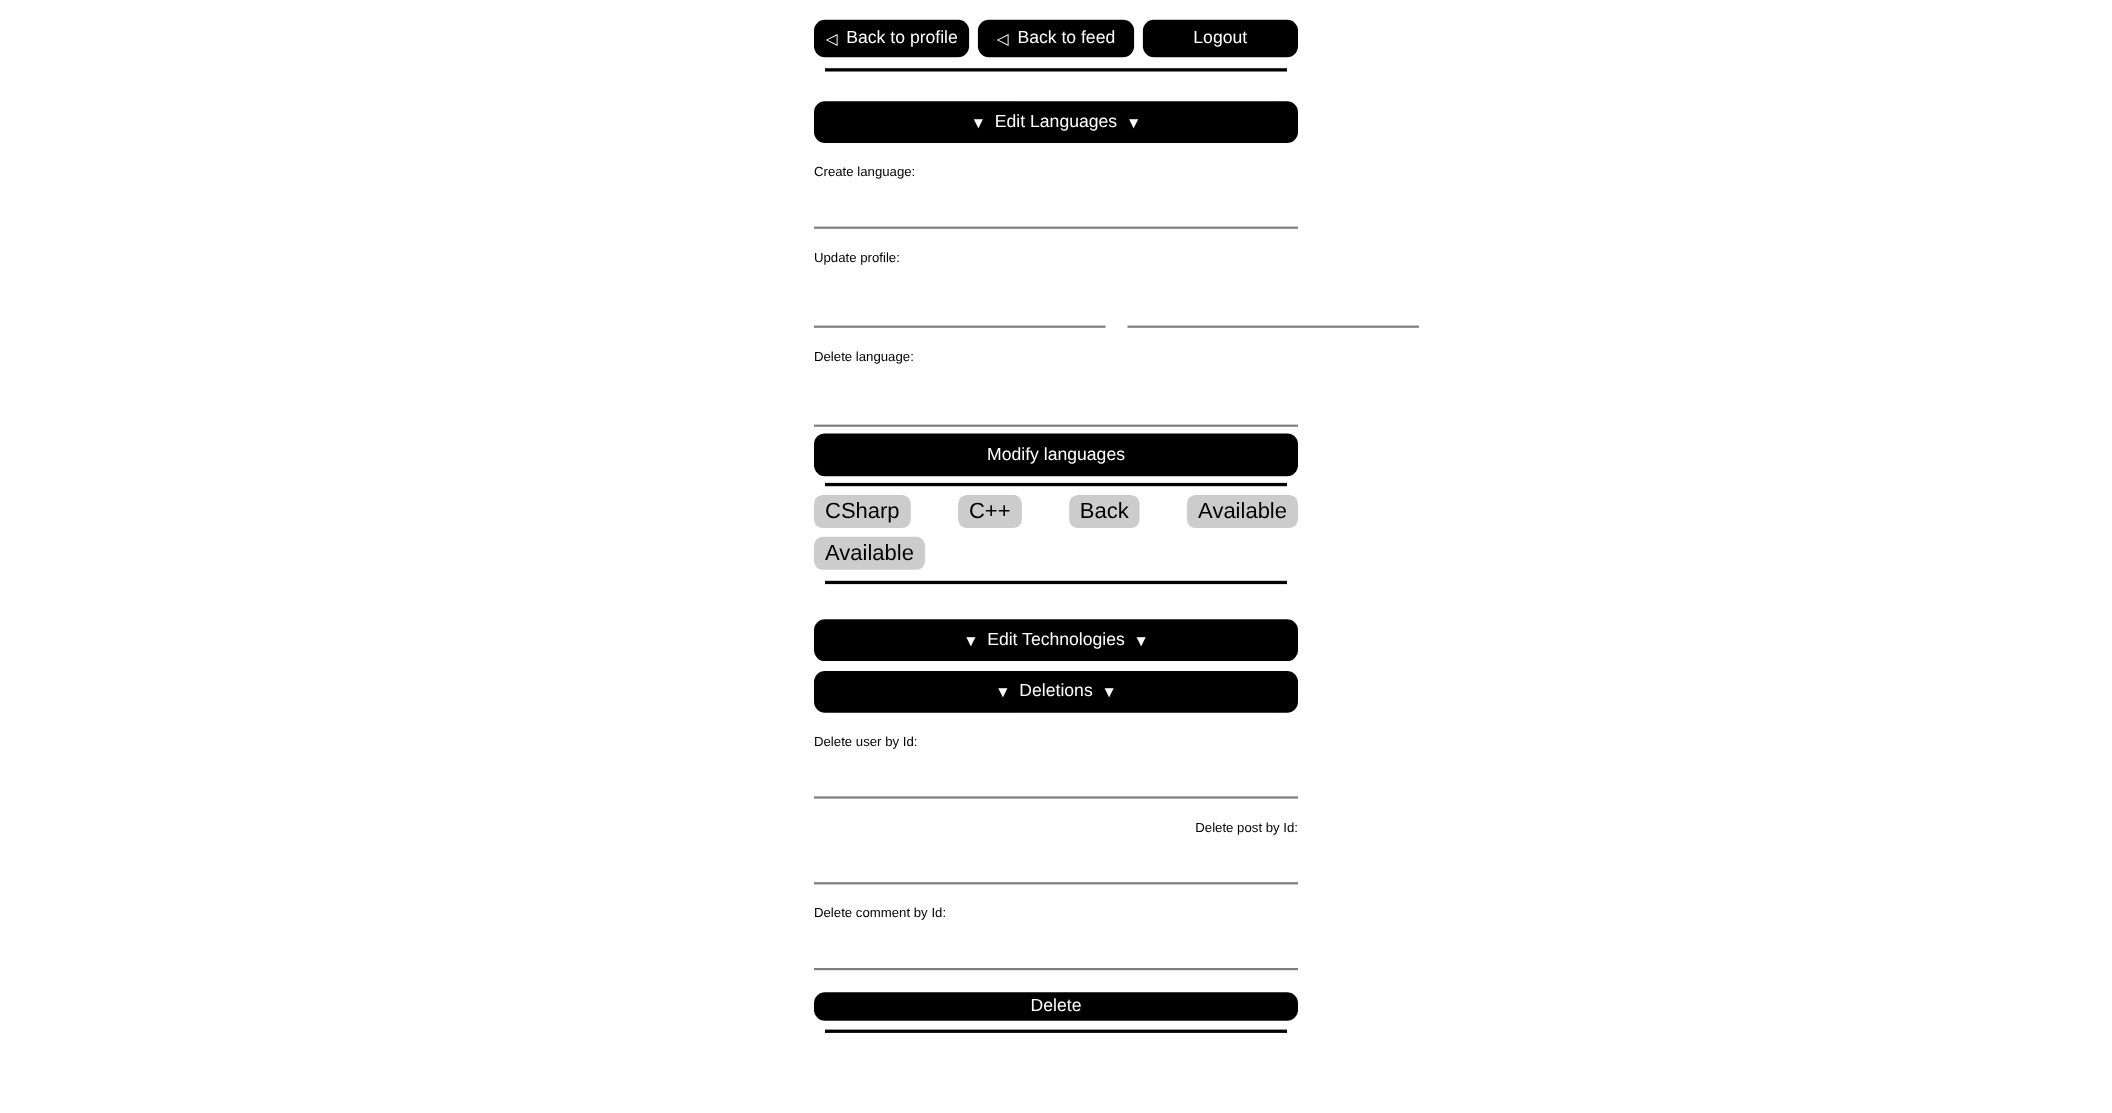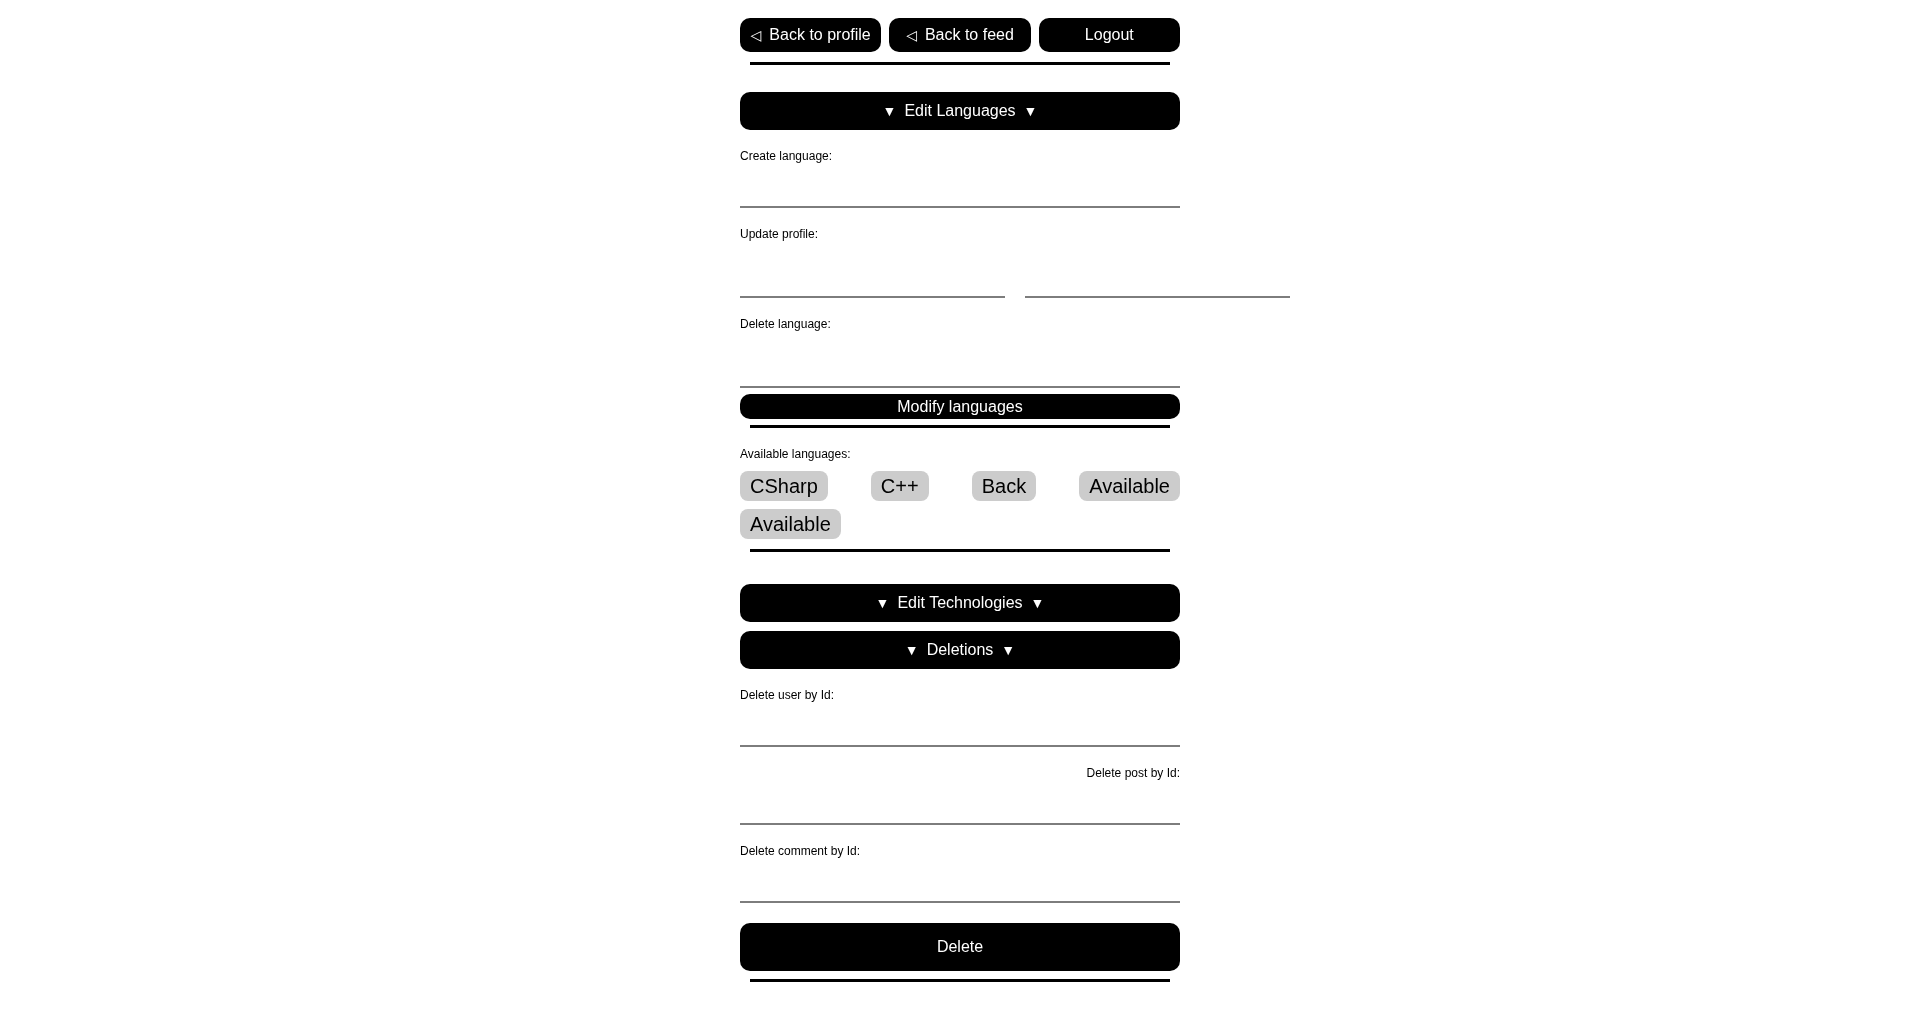--- a/index.html
+++ b/index.html
@@ -32,26 +32,26 @@
     cursor: pointer;
     padding: 0 10px;
   }
   .btn .tri { font-size: 14px; line-height: 1; }
   .topbar {
     display: flex;
     gap: 8px;
   }
   .topbar .btn { flex: 1; height: 34px; }
   .toggle-btn { width: 100%; height: 38px; }
-  .primary-btn { width: 100%; height: 25px; }
+  .primary-btn { width: 100%; height: 39px; }
   .toggle-languages { margin-top: 17px; }
   .toggle-technologies { margin-top: 22px; }
   .toggle-deletions { margin-top: 9px; }
   .modify-btn { margin-top: 6px; }
-  .delete-btn { margin-top: 20px; height: 48px; text-align: right; }
+  .delete-btn { margin-top: 20px; height: 26px; text-align: right; }
   
   hr.thick {
     border: none;
     border-top: 3px solid #000000;
     margin: 10px 10px;
   }
   hr.thick.after-modify { margin: 6px 10px 8px; }
   hr.thick.after-chips { margin: 10px 10px; }
   hr.thick.bottom { margin: 8px 10px 0; }
   
@@ -144,21 +144,20 @@
 
   <label class="field">Delete language:</label>
   <input class="u delete-lang-input" type="text" value="" style="">
 
   <button class="btn primary-btn modify-btn">
     <span>Modify languages</span>
   </button>
 
   <hr class="thick after-modify">
 
-  <label class="field avail-label">Available languages:</label>
   <div class="chips">
     <button class="chip">CSharp</button>
     <button class="chip">C++</button>
     <button class="chip">Back</button>
     <button class="chip">Available</button>
     <button class="chip">Available</button>
   </div>
 
   <hr class="thick after-chips">
 

